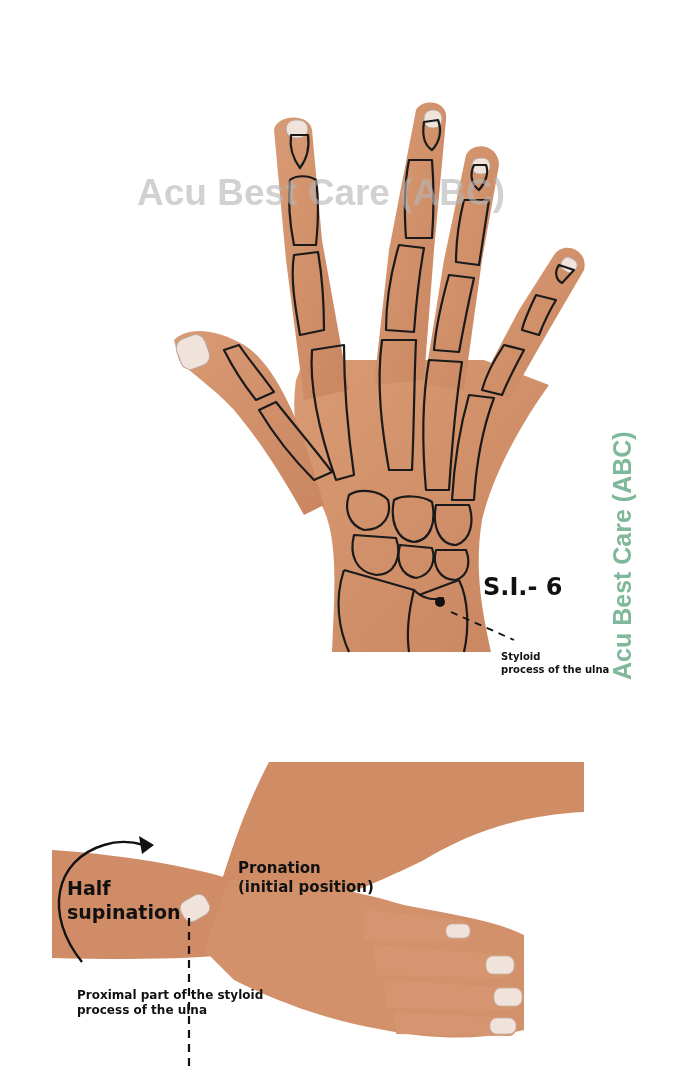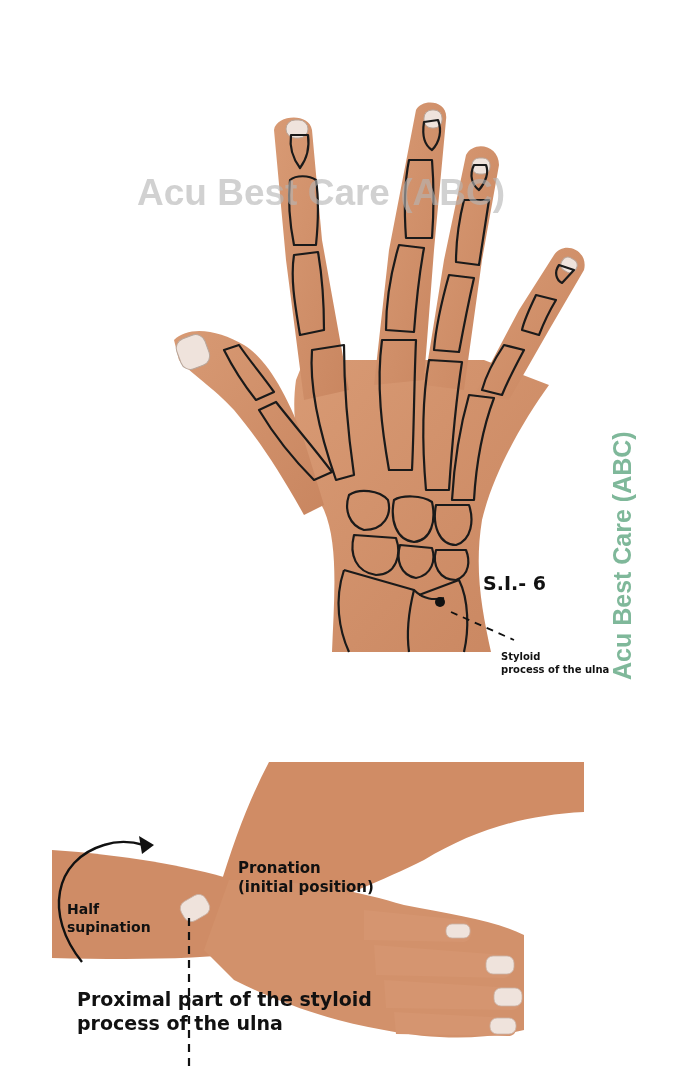--- a/index.html
+++ b/index.html
@@ -1,23 +1,23 @@
 <!DOCTYPE html>
 <html><head>
 <meta charset="utf-8">
 <style>
   html, body { margin: 0; padding: 0; background: #ffffff; }
   body { width: 675px; height: 1080px; position: relative; overflow: hidden; font-family: "DejaVu Sans", sans-serif; }
   .canvas { position: absolute; left: 4px; top: 0; width: 675px; height: 772px; }
   .label { position: absolute; color: #111; font-family: "DejaVu Sans", sans-serif; font-weight: bold; white-space: pre; line-height: 1.25; }
-  .lbl-si6 { left: 479px; top: 572px; font-size: 19px; }
+  .lbl-si6 { left: 479px; top: 572px; font-size: 24px; }
   .lbl-styloid { left: 497px; top: 651px; font-size: 10px; font-weight: 600; }
-  .lbl-half { left: 63px; top: 877px; font-size: 14px; font-weight: 600; margin-top: 24px; }
+  .lbl-half { left: 63px; top: 877px; font-size: 19px; font-weight: 600; }
   .lbl-pron { left: 234px; top: 859px; font-size: 15px; font-weight: 600; }
-  .lbl-prox { left: 73px; top: 988px; font-size: 19px; font-weight: 600; }
+  .lbl-prox { left: 73px; top: 988px; font-size: 12px; font-weight: 600; }
   .wm-h { position: absolute; left: 133px; top: 172px; font-family: "Liberation Sans", sans-serif; font-weight: bold; font-size: 37px; color: rgba(180,180,180,0.62); white-space: nowrap; }
   .wm-v { position: absolute; left: 604px; top: 680px; transform-origin: 0 0; transform: rotate(-90deg); font-family: "Liberation Sans", sans-serif; font-weight: bold; font-size: 25px; color: #7fb89a; white-space: nowrap; }
 </style>
 </head>
 <body>
 
 <div class="canvas">
   <svg width="675" height="1080" viewBox="0 0 675 1080" style="position:absolute;left:0;top:0">
     <defs>
       <linearGradient id="skinG" x1="0" y1="0" x2="1" y2="1">

